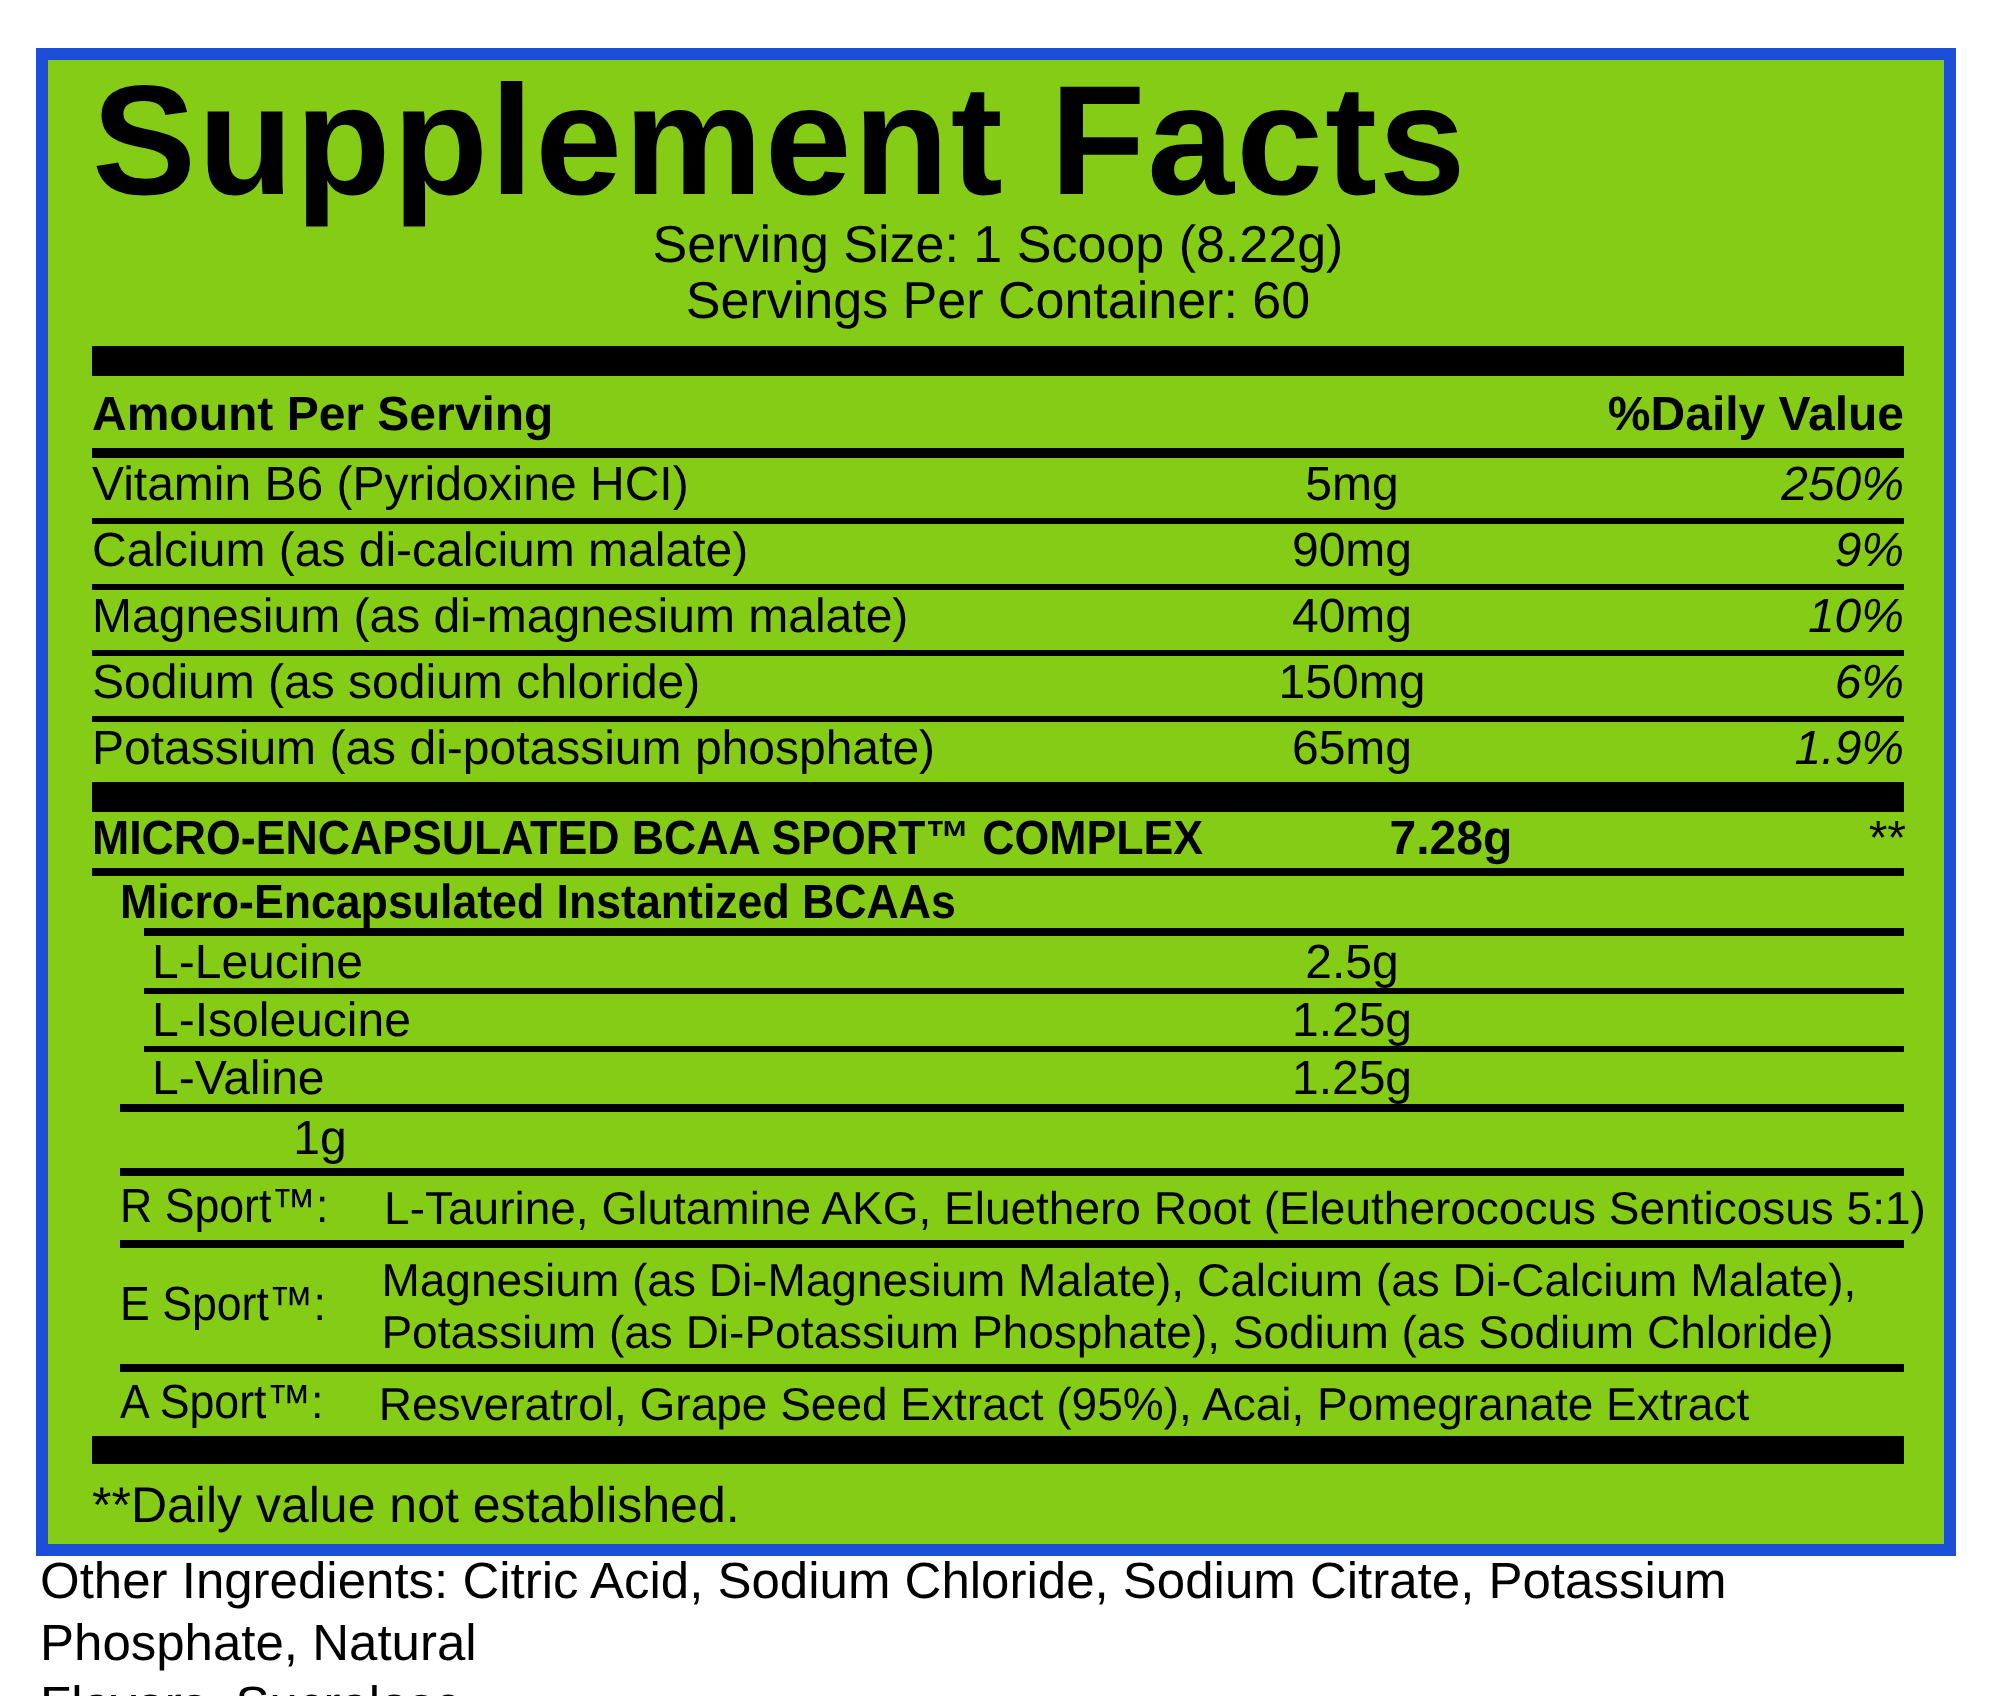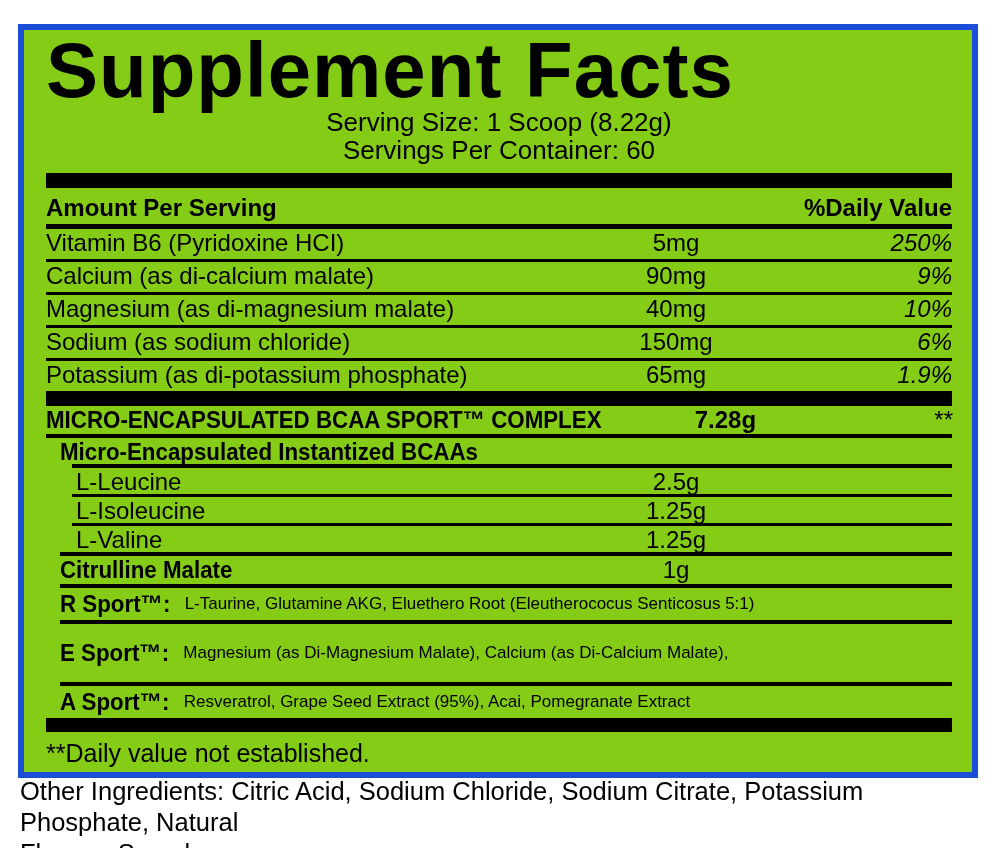--- a/index.html
+++ b/index.html
@@ -48,22 +48,22 @@
   .row.h28 { height: 28px; }
   .row.h26 { height: 26px; }
   .row .name { flex: 1; white-space: nowrap; }
   .row .amt { width: 200px; text-align: center; white-space: nowrap; }
   .row .dv  { width: 176px; text-align: right; white-space: nowrap; font-style: italic; }
   .b { font-weight: bold; }
   .cond { display: inline-block; transform: scaleX(0.93); transform-origin: 0 50%; white-space: nowrap; }
   .sub-indent { padding-left: 4px; }
   .blend { display: flex; align-items: center; padding: 3px 0; }
   .blend.one { height: 32px; align-items: center; }
-  .blend .lbl { font-weight: bold; font-size: 24px; white-space: nowrap; padding-right: 6px; }
-  .blend .desc { flex: 1; font-size: 17px; line-height: 26px; }
+  .blend .lbl { font-weight: normal; font-size: 24px; white-space: nowrap; padding-right: 20px; }
+  .blend .desc { flex: 1; font-size: 23px; line-height: 26px; }
   .blend .desc .dline { white-space: nowrap; }
   .footnote { font-size: 25px; padding-top: 7px; white-space: nowrap; }
   .other {
     position: absolute;
     left: 20px; top: 776px;
     width: 952px;
     font-size: 25.5px;
     line-height: 31px;
   }
   .other .lbl { font-weight: normal; }
@@ -151,38 +151,38 @@
   <div class="rule ml26"></div>
 
   <div class="row h26 ml26">
     <span class="name sub-indent">L-Valine</span>
     <span class="amt">1.25g</span>
     <span class="dv"></span>
   </div>
   <div class="rule r4 ml14"></div>
 
   <div class="row h28 ml14">
-    <span class="name"><span class="b cond">Citrulline Malate</span></span>
     <span class="amt">1g</span>
     <span class="dv"></span>
   </div>
   <div class="rule r4 ml14"></div>
 
   <div class="blend one ml14">
     <span class="lbl"><span class="cond">R Sport™:</span></span>
     <div class="desc">
       <div class="dline">L-Taurine, Glutamine AKG, Eluethero Root (Eleutherococus Senticosus 5:1)</div>
     </div>
   </div>
   <div class="rule r4 ml14"></div>
 
   <div class="blend ml14" style="height:58px;">
     <span class="lbl"><span class="cond">E Sport™:</span></span>
     <div class="desc">
       <div class="dline">Magnesium (as Di-Magnesium Malate), Calcium (as Di-Calcium Malate),</div>
+      <div class="dline">Potassium (as Di-Potassium Phosphate), Sodium (as Sodium Chloride)</div>
     </div>
   </div>
   <div class="rule r4 ml14"></div>
 
   <div class="blend one ml14">
     <span class="lbl"><span class="cond">A Sport™:</span></span>
     <div class="desc">
       <div class="dline">Resveratrol, Grape Seed Extract (95%), Acai, Pomegranate Extract</div>
     </div>
   </div>

